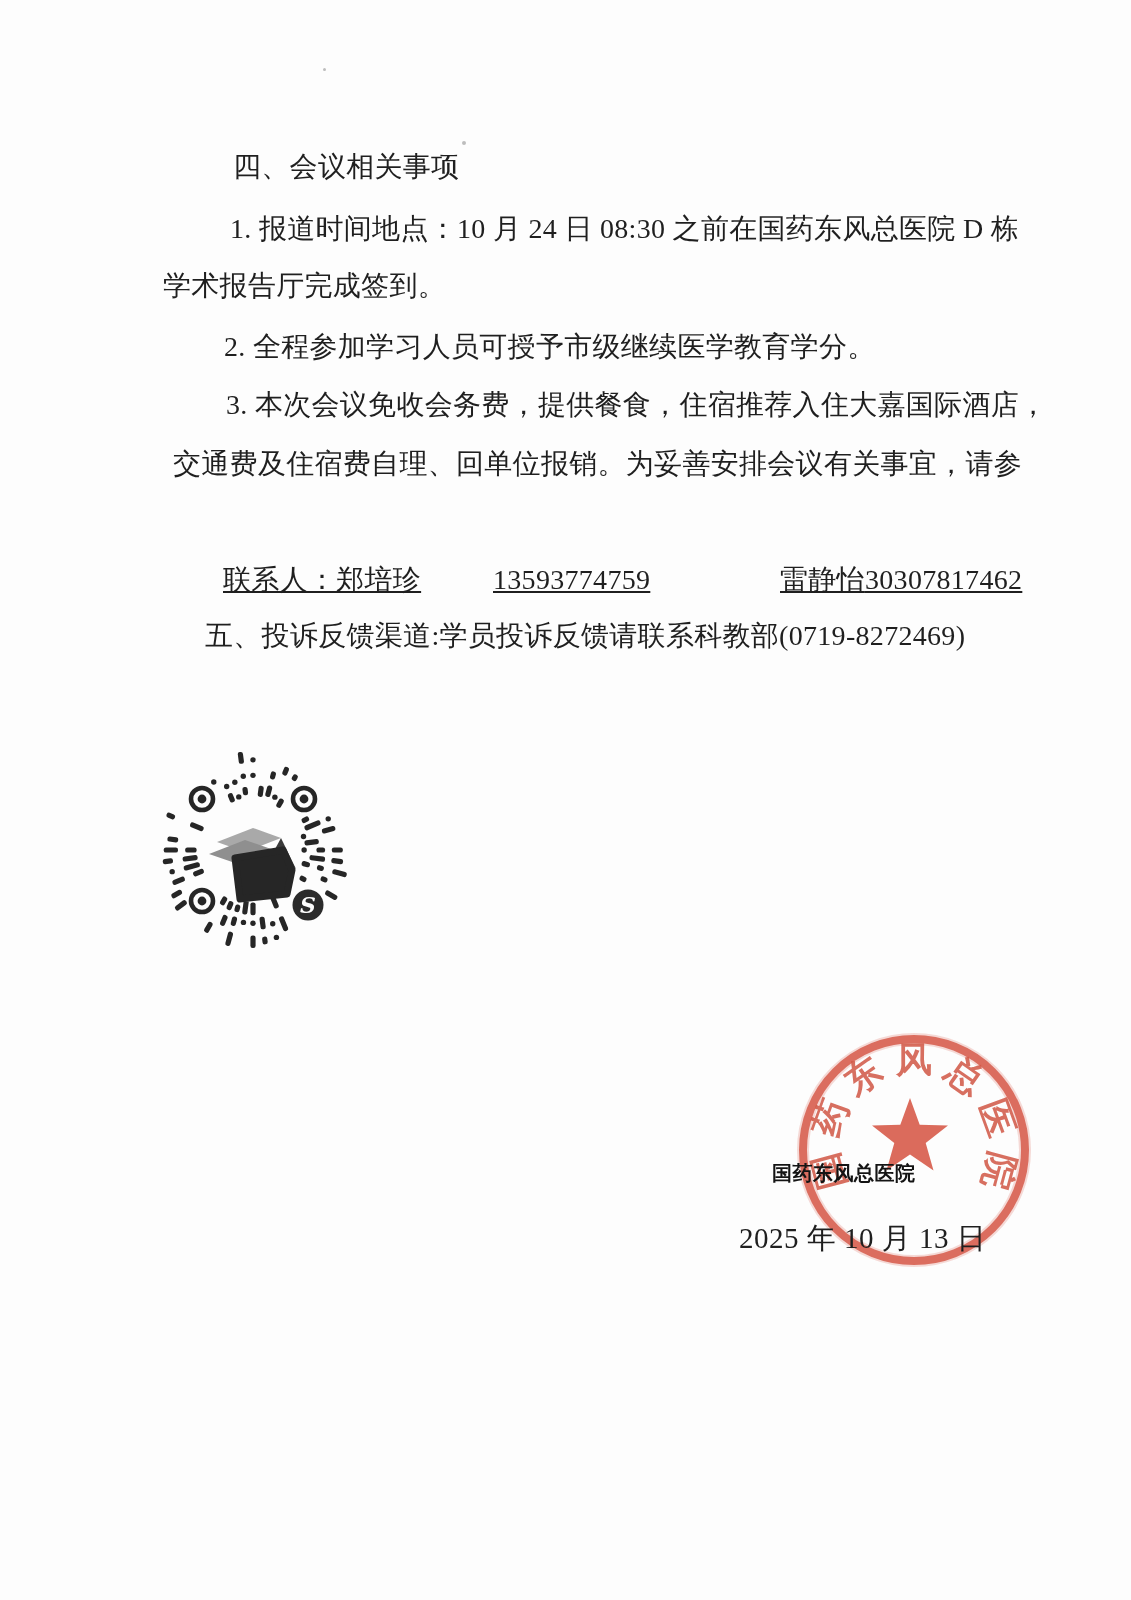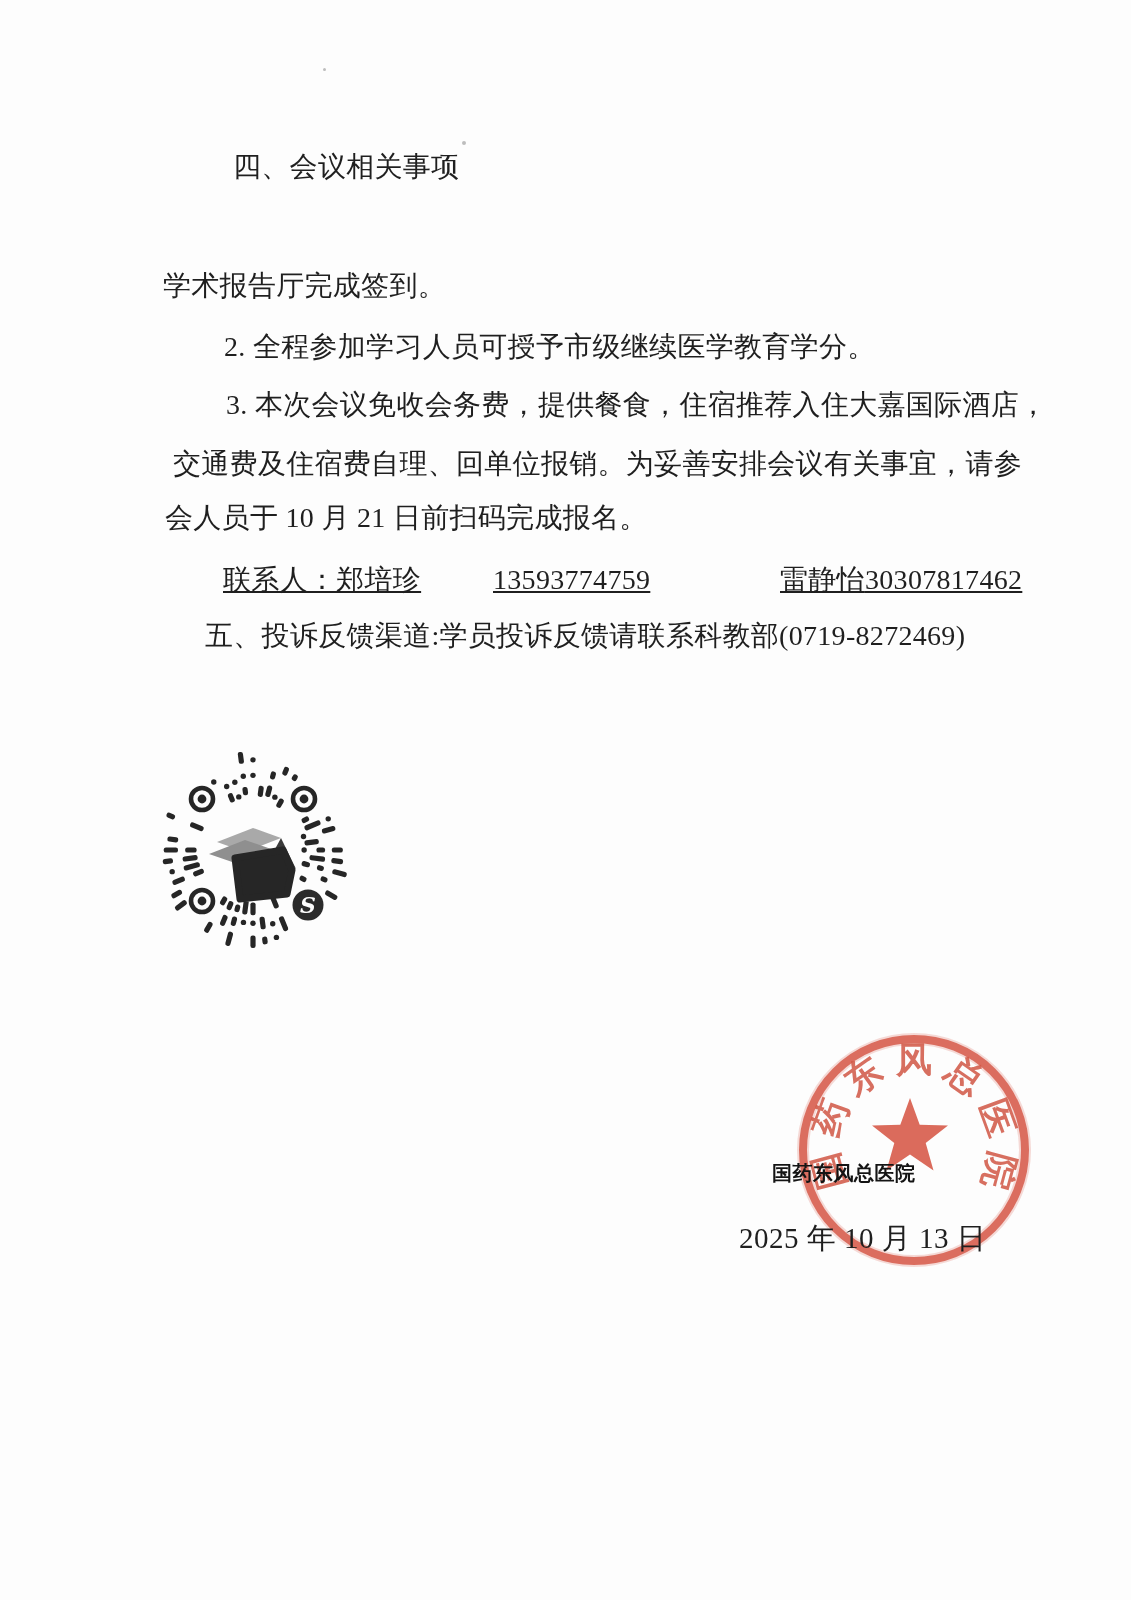--- a/index.html
+++ b/index.html
@@ -38,25 +38,25 @@
   .speck{position:absolute;background:#bdbdbd;border-radius:50%;}
   .sp1{left:462px;top:141px;width:4px;height:4px;}
   .sp2{left:323px;top:68px;width:3px;height:3px;}
 </style>
 </head>
 <body>
 
 <div class="page">
 
   <div class="line l0">四、会议相关事项</div>
+  <div class="line l1">1. 报道时间地点：10 月 24 日 08:30 之前在国药东风总医院 D 栋</div>
   <div class="line l2">学术报告厅完成签到。</div>
   <div class="line l3">2. 全程参加学习人员可授予市级继续医学教育学分。</div>
   <div class="line l4">3. 本次会议免收会务费，提供餐食，住宿推荐入住大嘉国际酒店，</div>
   <div class="line l5">交通费及住宿费自理、回单位报销。为妥善安排会议有关事宜，请参</div>
-  <div class="line l6">会人员于 10 月 21 日前扫码完成报名。</div>
 
   <div class="line l7">
     <span class="c1">联系人：郑培珍</span>
     <span class="c2">13593774759</span>
     <span class="c3">雷静怡</span>
     <span class="c4">30307817462</span>
   </div>
 
   <div class="line l8">五、投诉反馈渠道:学员投诉反馈请联系科教部(0719-8272469)</div>
 

